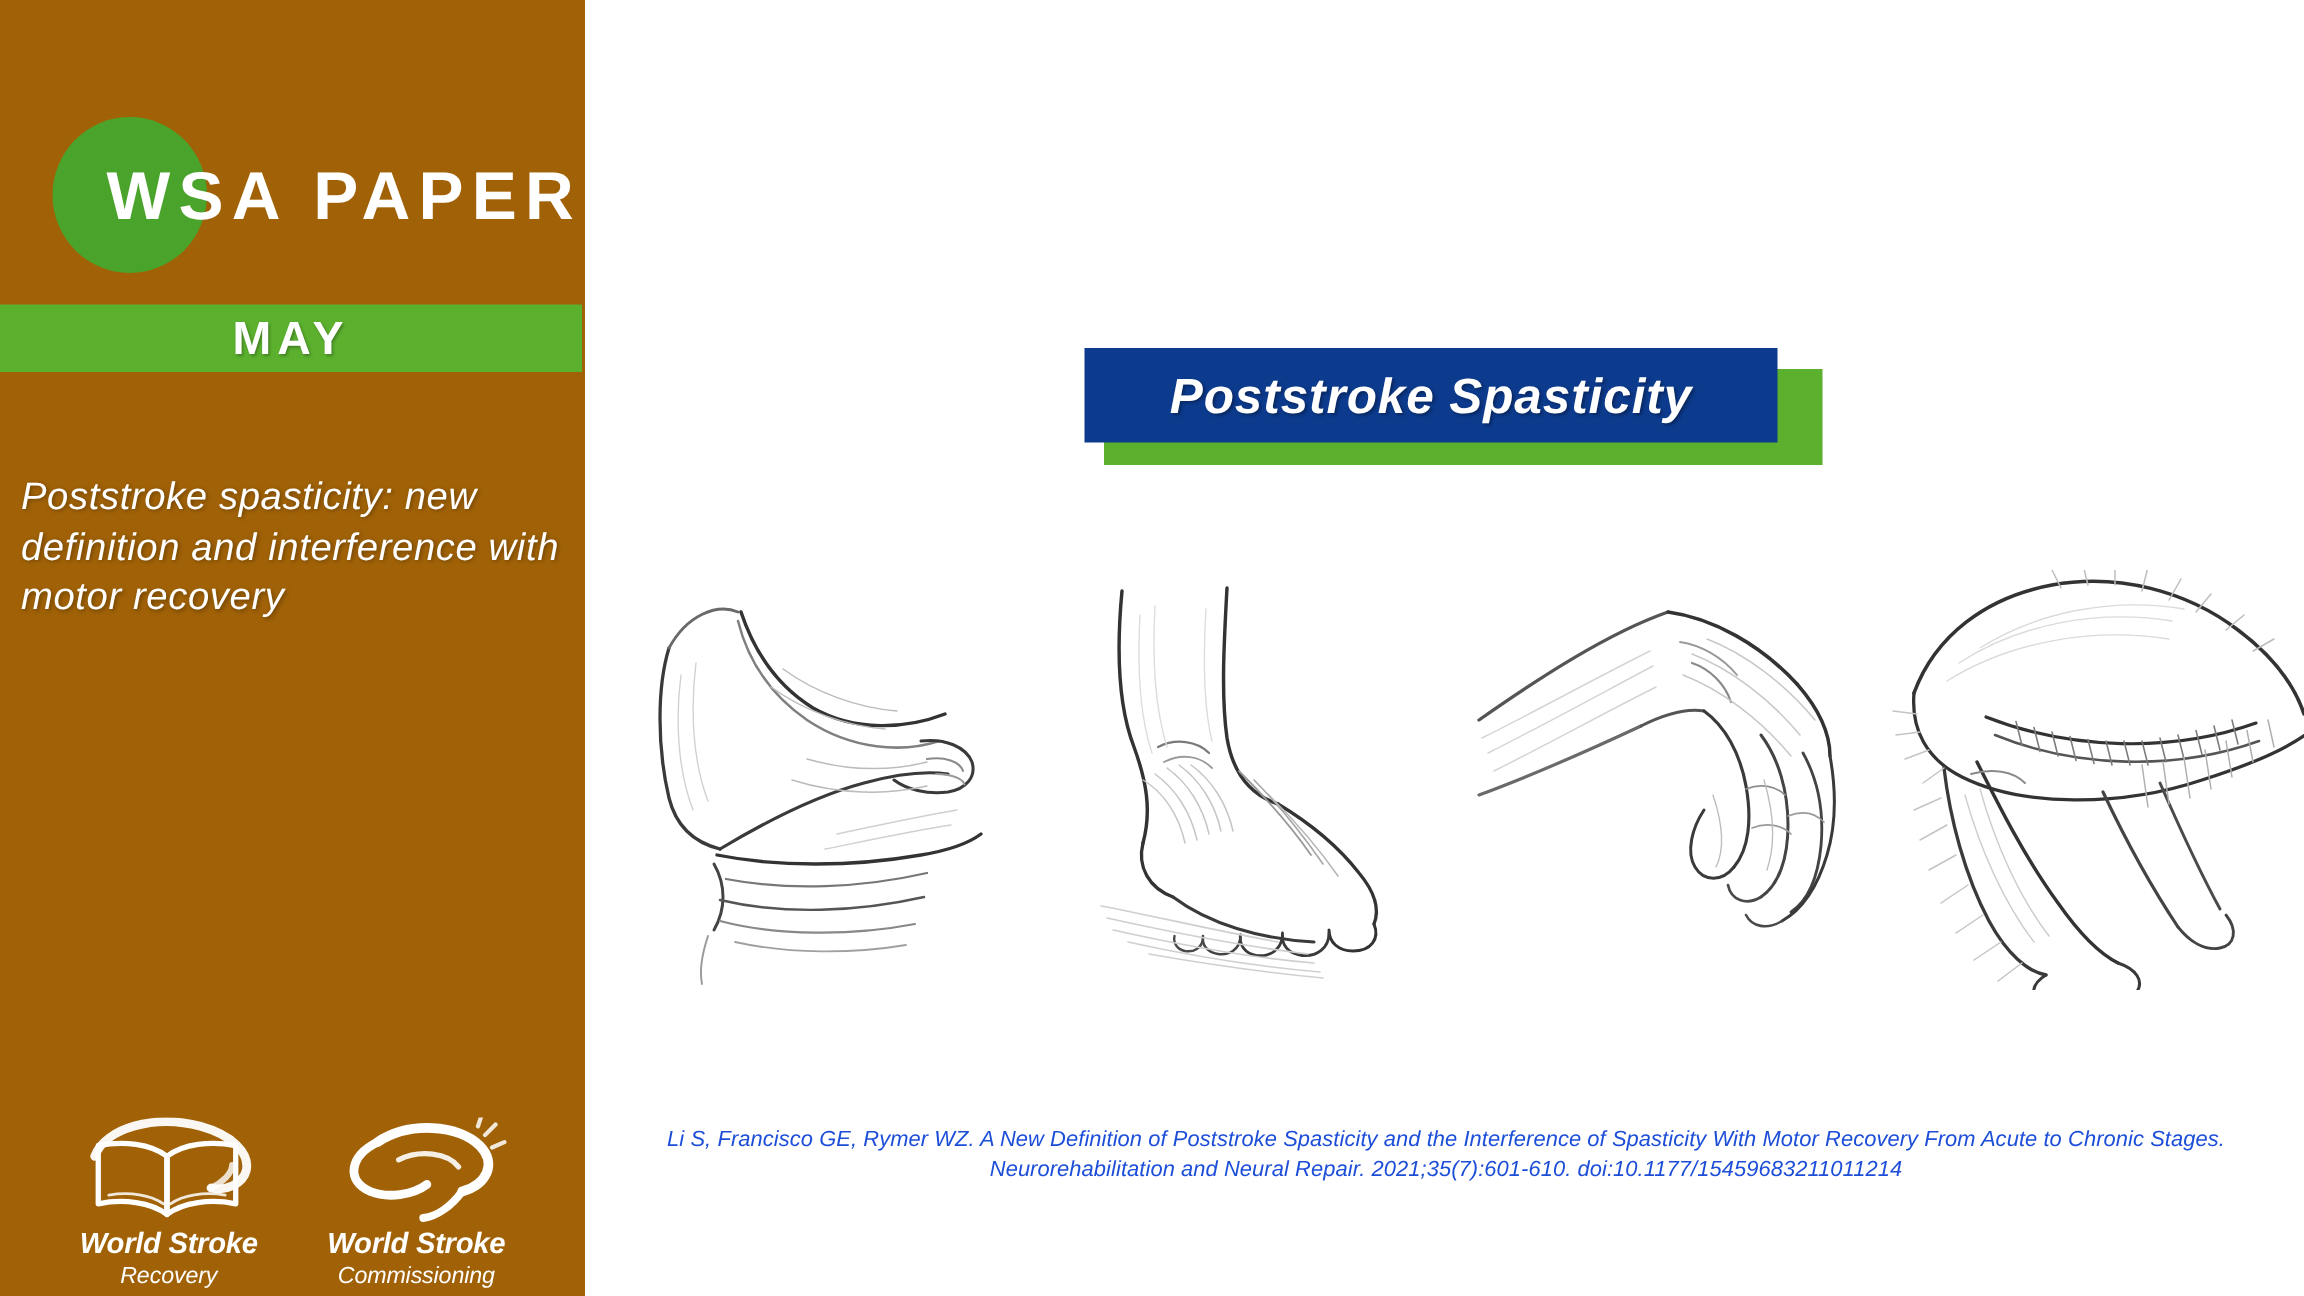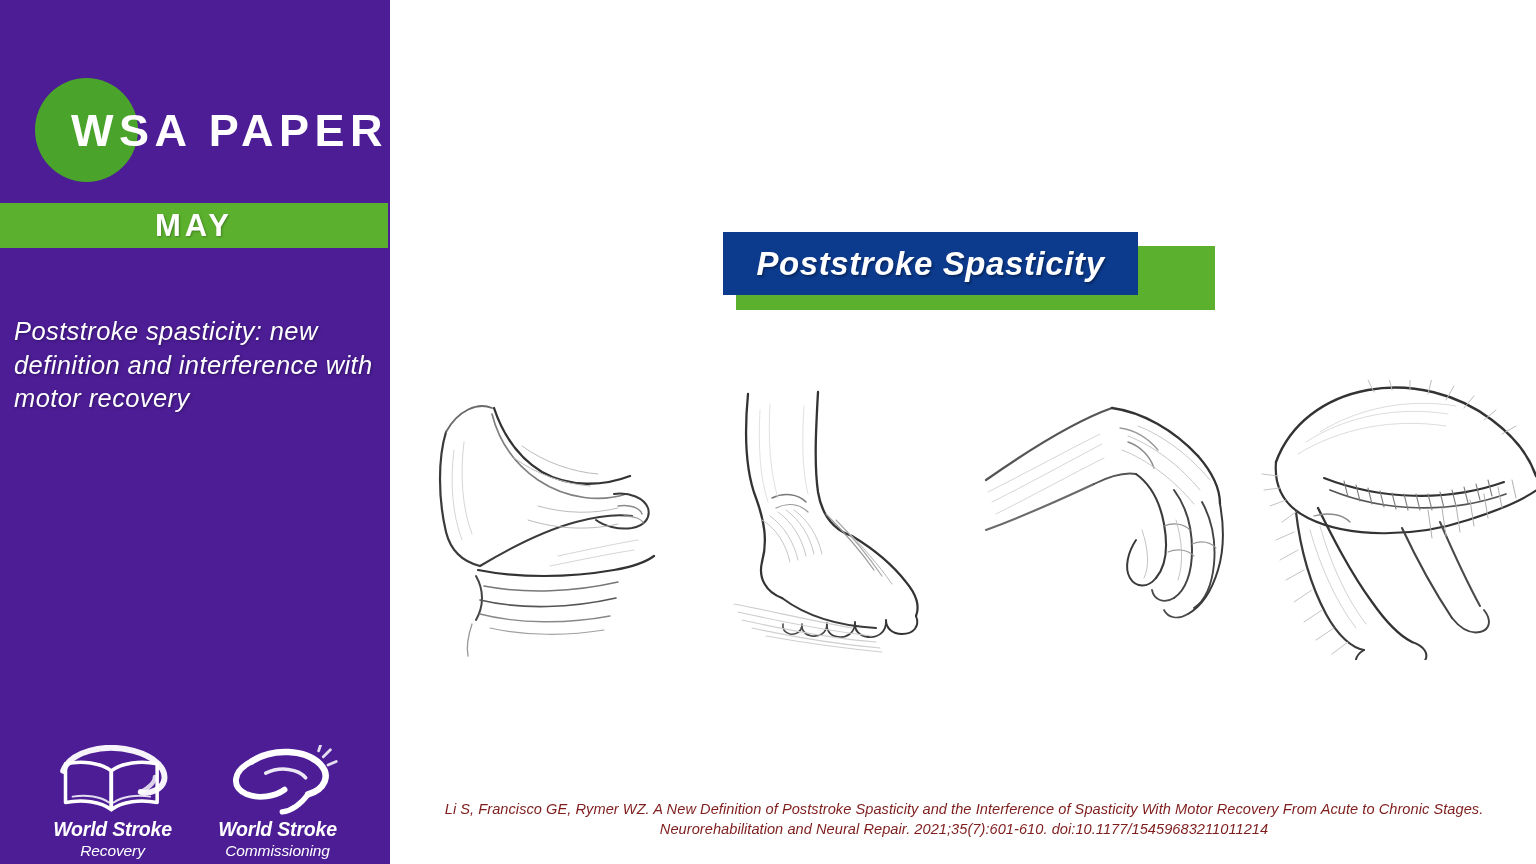--- a/index.html
+++ b/index.html
@@ -14,21 +14,21 @@
     position: relative;
     width: 1536px; height: 864px;
     background: #ffffff;
     overflow: hidden;
   }
 
   
   #sidebar {
     position: absolute; left: 0; top: 0;
     width: 390px; height: 864px;
-    background: #4c1d95;
+    background: #a16207;
     overflow: hidden;
   }
   #sidebar-inner { position: absolute; inset: 0; }
 
   
   #brand-circle {
     position: absolute;
     left: 35px; top: 78px;
     width: 103px; height: 104px;
     border-radius: 50%;
@@ -116,21 +116,21 @@
   }
   #banner-shadow {
     position: absolute;
     left: 13px; top: 14px;
     width: 479px; height: 64px;
     background: #5bb02e;
   }
   #banner-box {
     position: absolute;
     left: 0; top: 0;
-    width: 415px; height: 63px;
+    width: 462px; height: 63px;
     background: #0c3a8c;
     display: flex; align-items: center; justify-content: center;
   }
   #banner-box .banner-label {
     color: #ffffff;
     font-size: 33px;
     font-weight: 700;
     font-style: italic;
     letter-spacing: 0.6px;
     text-shadow: 1.5px 1.5px 2px rgba(0,0,0,0.3);
@@ -149,24 +149,24 @@
   }
   .illus svg { display: block; width: 100%; height: 100%; }
   #illus-arm  { left: 18px;  width: 275px; }
   #illus-foot { left: 300px; width: 260px; }
   #illus-hand { left: 578px; width: 265px; }
   #illus-legs { left: 852px; width: 290px; }
 
   
   #citation {
     position: absolute;
-    left: 398px; top: 800px;
+    left: 398px; top: 751px;
     width: 1132px;
     text-align: center;
-    color: #7f1d1d;
+    color: #1d4ed8;
     font-size: 14.6px;
     font-style: italic;
     font-weight: 400;
     line-height: 19.5px;
     letter-spacing: 0.05px;
   }
 </style>
 </head>
 <body>
 

